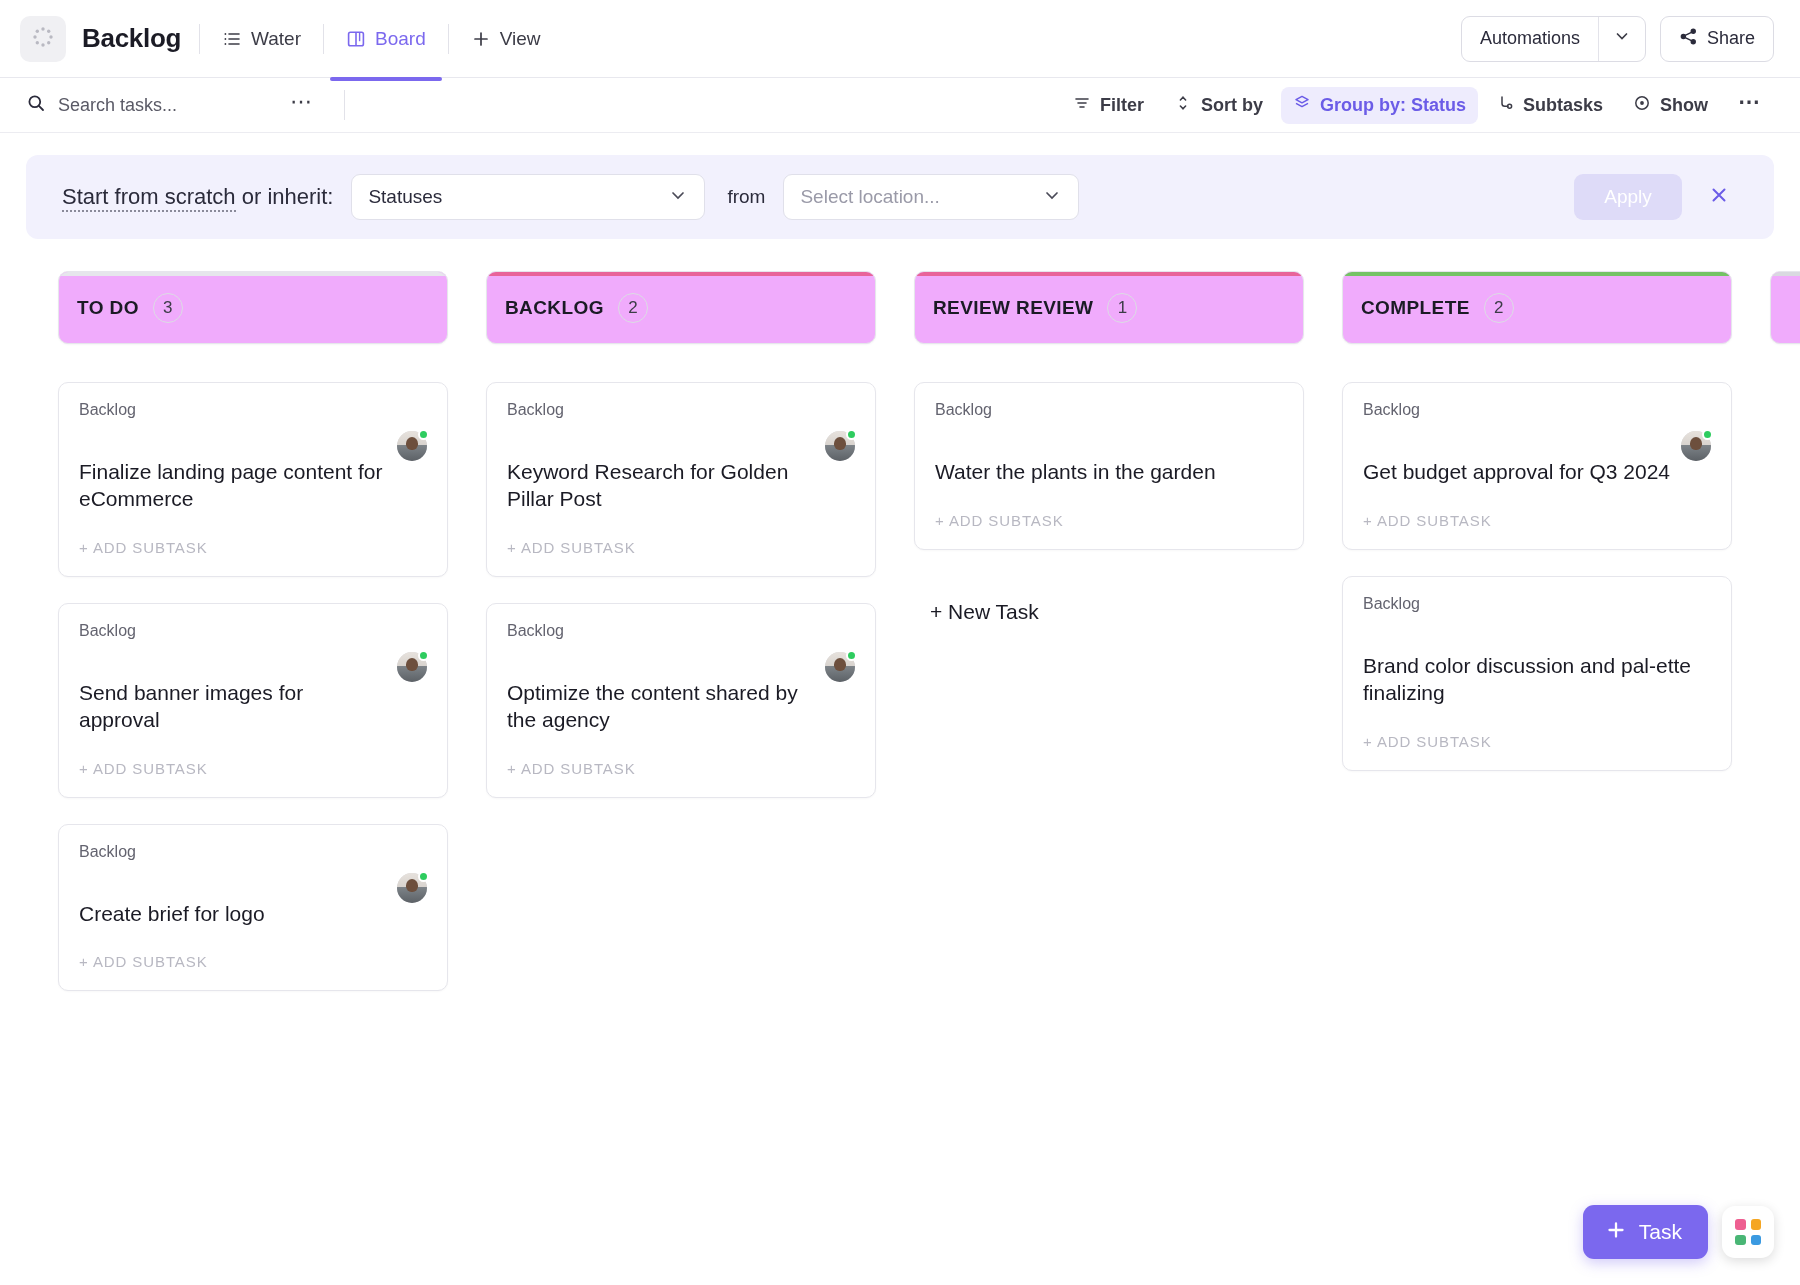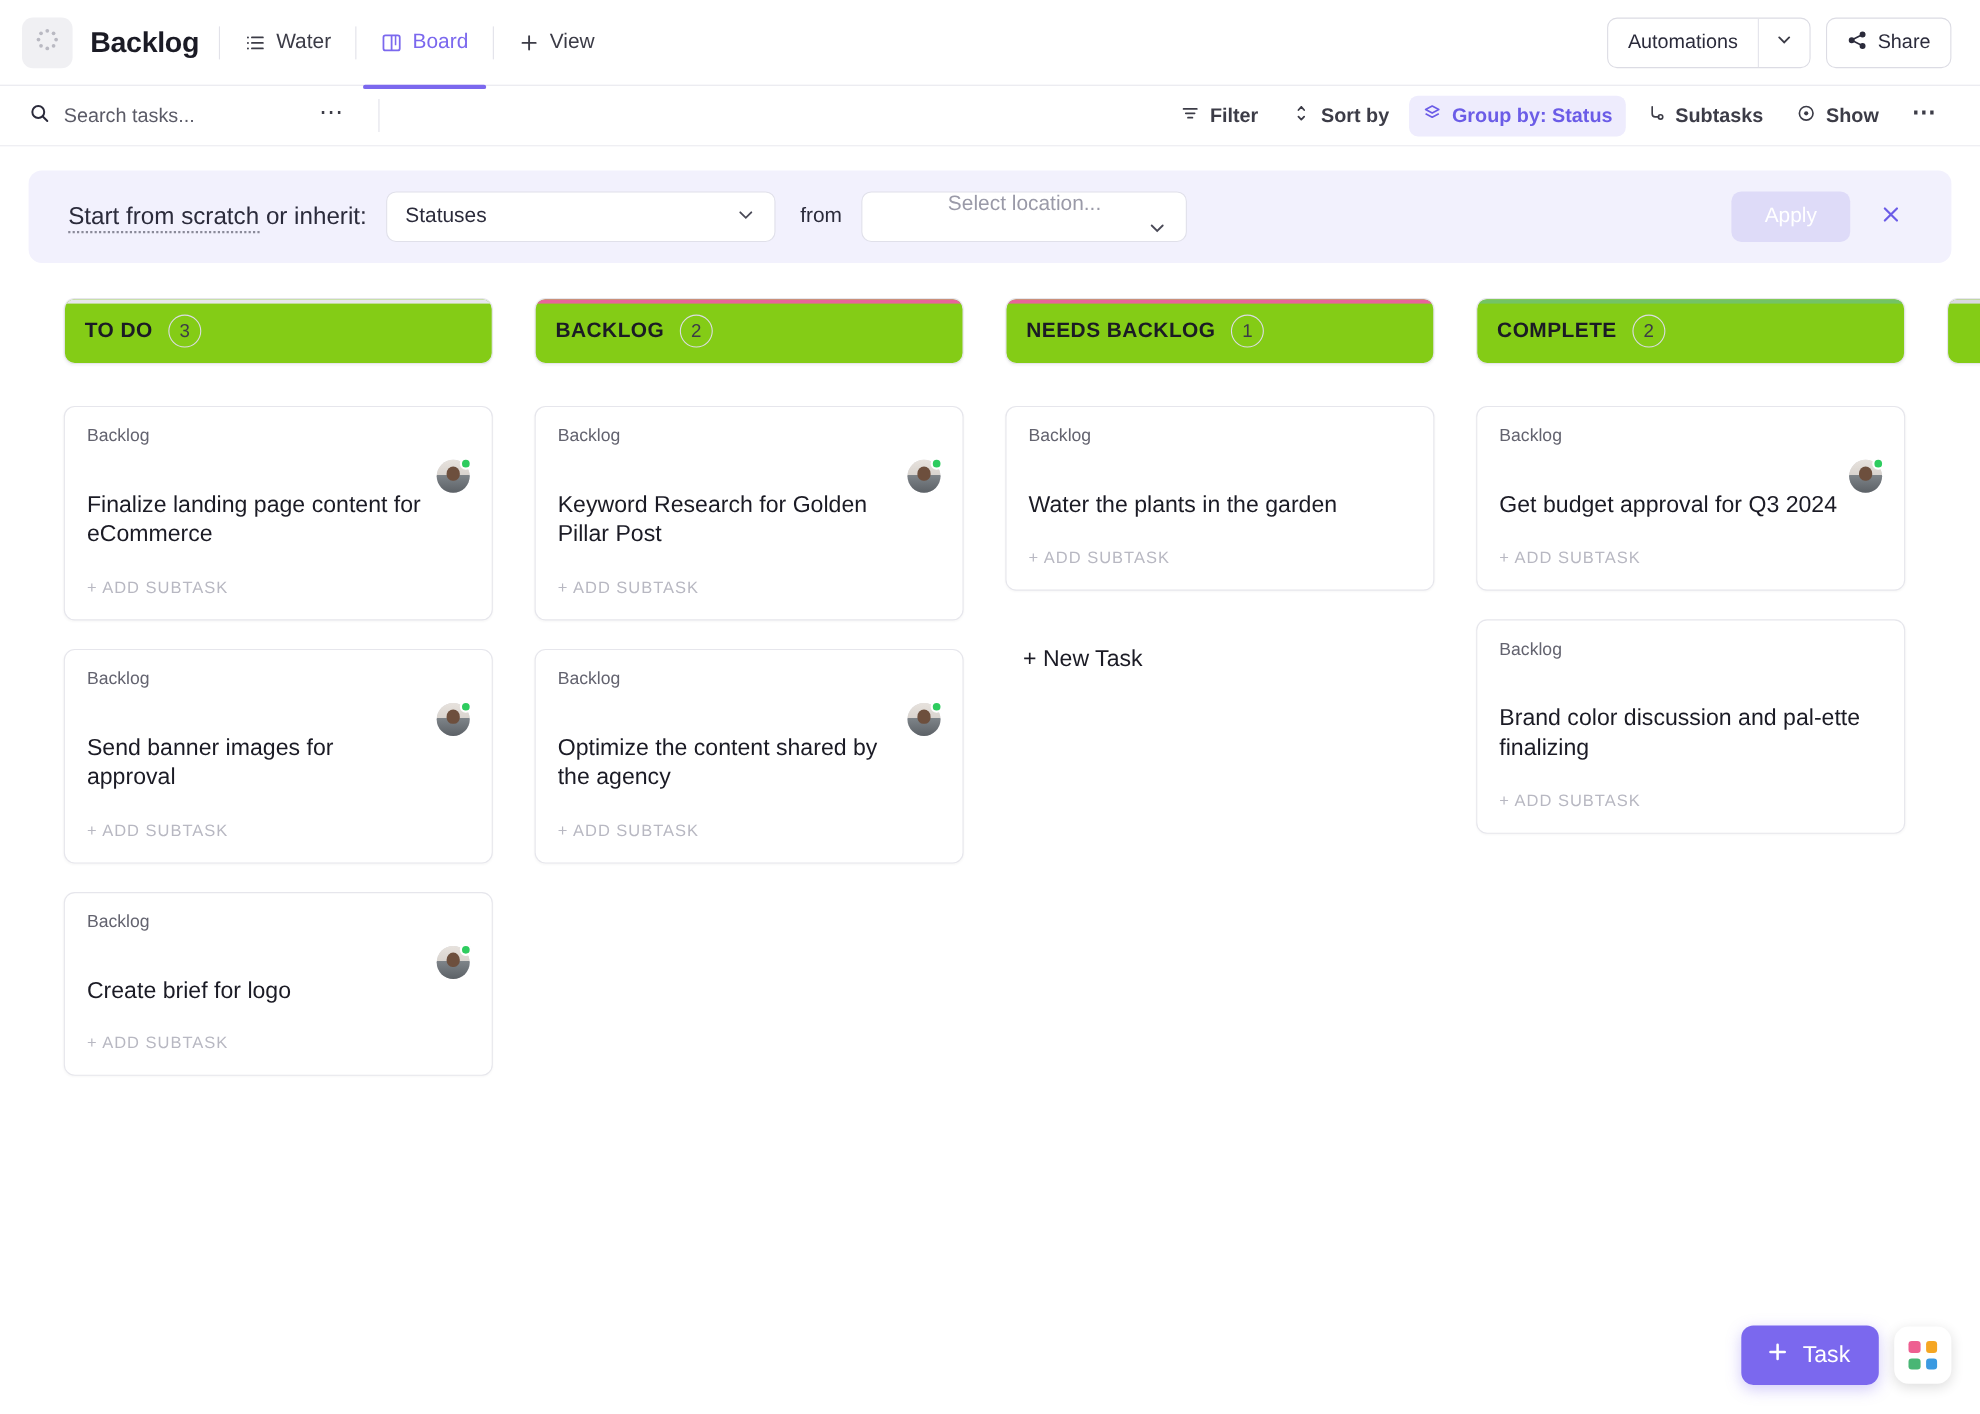--- a/index.html
+++ b/index.html
@@ -165,21 +165,21 @@
     border: 1px solid #e0e0ea;
     border-radius: 9px;
     display: flex; align-items: center;
     padding: 0 16px;
     cursor: pointer;
   }
   .select-box .val { font-size: 19px; color: #2b2b3b; }
   .select-box .val.placeholder { color: #9a9aa8; }
   .select-box .chev { margin-left: auto; padding-left: 14px; color: #4a4a57; }
   .sel-status { width: 354px; }
-  .sel-location { width: 296px; flex-direction: column; }
+  .sel-location { width: 296px; }
   .from-word { margin-left: 22px; font-size: 19px; color: #2b2b3b; }
   .apply-btn {
     margin-left: auto;
     width: 108px; height: 46px;
     border-radius: 9px;
     background: #dedbf8;
     color: #ffffff;
     font-size: 19px;
     display: flex; align-items: center; justify-content: center;
     border: 0;
@@ -197,22 +197,22 @@
   
   .board {
     display: flex;
     gap: 38px;
     padding: 32px 0 0 58px;
     align-items: flex-start;
     height: 900px;
   }
   .column { width: 390px; flex: 0 0 auto; }
   .col-head {
-    height: 60px;
-    background: #84cc16;
+    height: 73px;
+    background: #f0abfc;
     border: 1px solid #e6e6ec;
     border-radius: 10px;
     display: flex; align-items: center;
     padding: 0 18px;
     box-shadow: 0 1px 2px rgba(0,0,0,0.04);
     position: relative;
     overflow: hidden;
   }
   .col-head .accent {
     position: absolute;
@@ -606,21 +606,21 @@
               <span class="dot"></span>
             </span>
           </div>
           <div class="add-subtask">+ ADD SUBTASK</div>
         </div>
       </div>
     </div>
     <div class="column">
       <div class="col-head">
         <span class="accent" style="background:#e8649a"></span>
-        <span class="col-title">NEEDS BACKLOG</span>
+        <span class="col-title">REVIEW REVIEW</span>
         <span class="col-count">1</span>
       </div>
       <div class="cards">
         <div class="card">
           <div class="card-status">Backlog</div>
           <div class="card-body">
             <div class="card-title">Water the plants in the garden</div>
           </div>
           <div class="add-subtask">+ ADD SUBTASK</div>
         </div>

